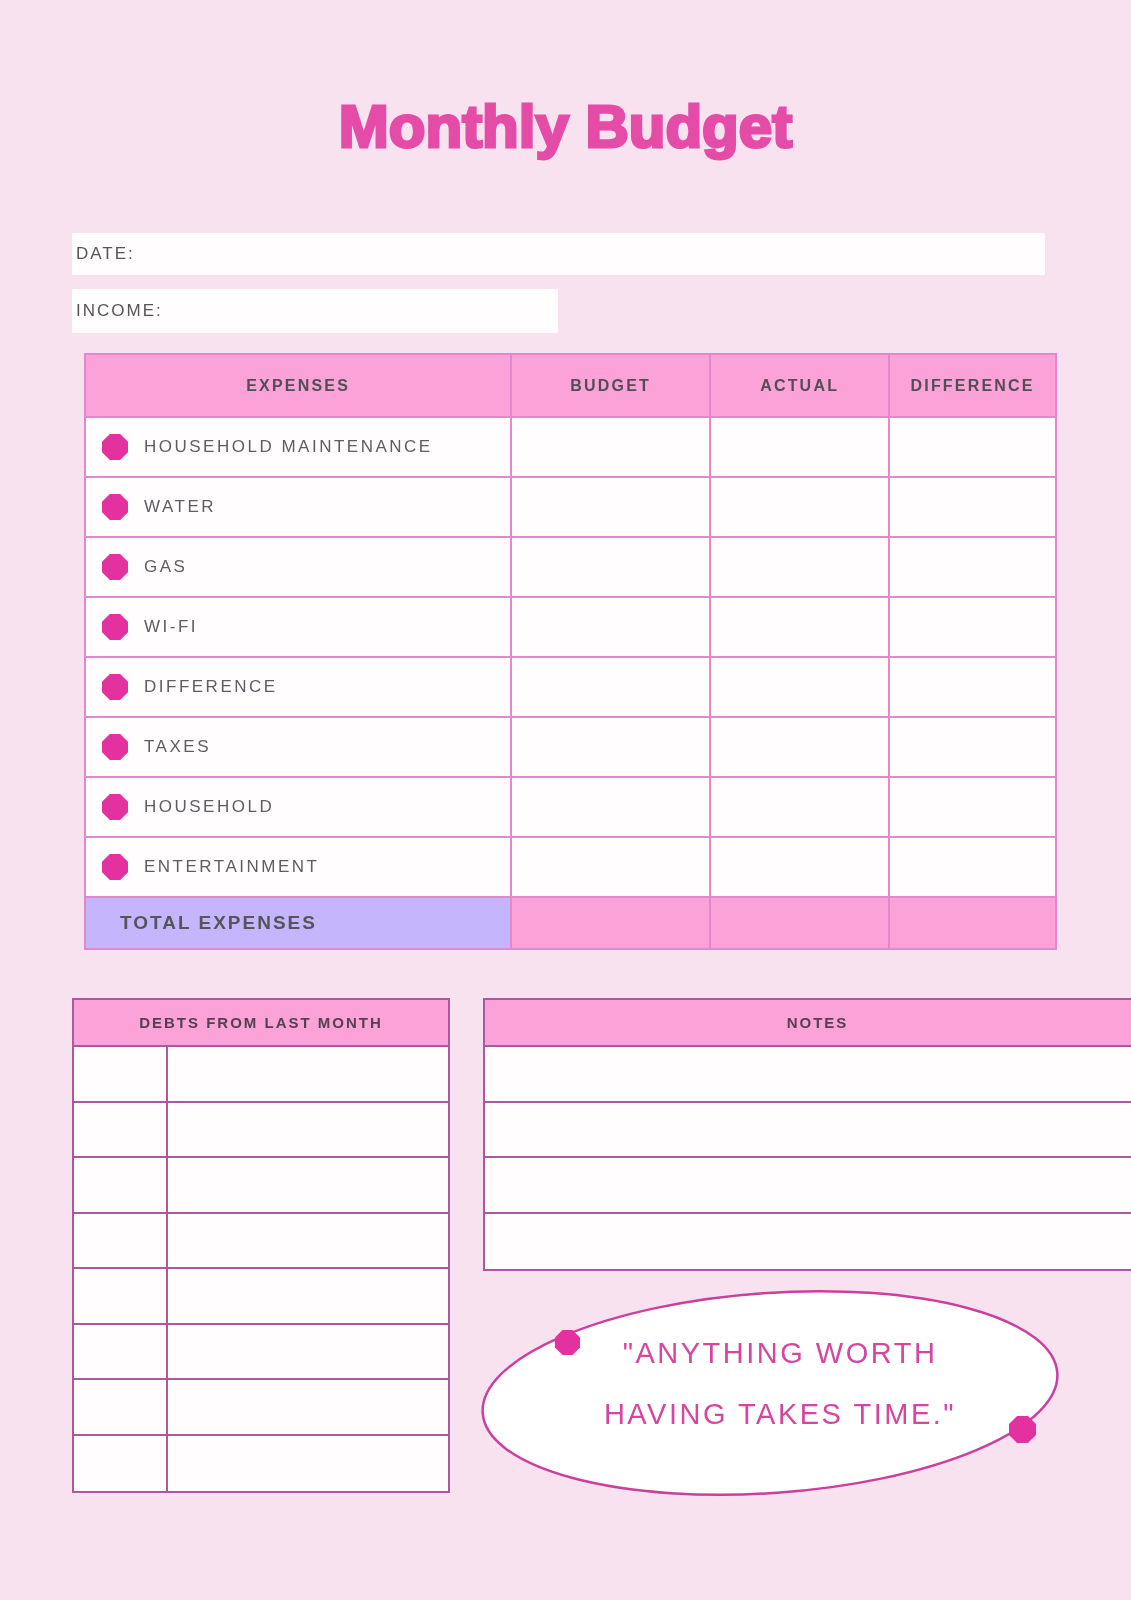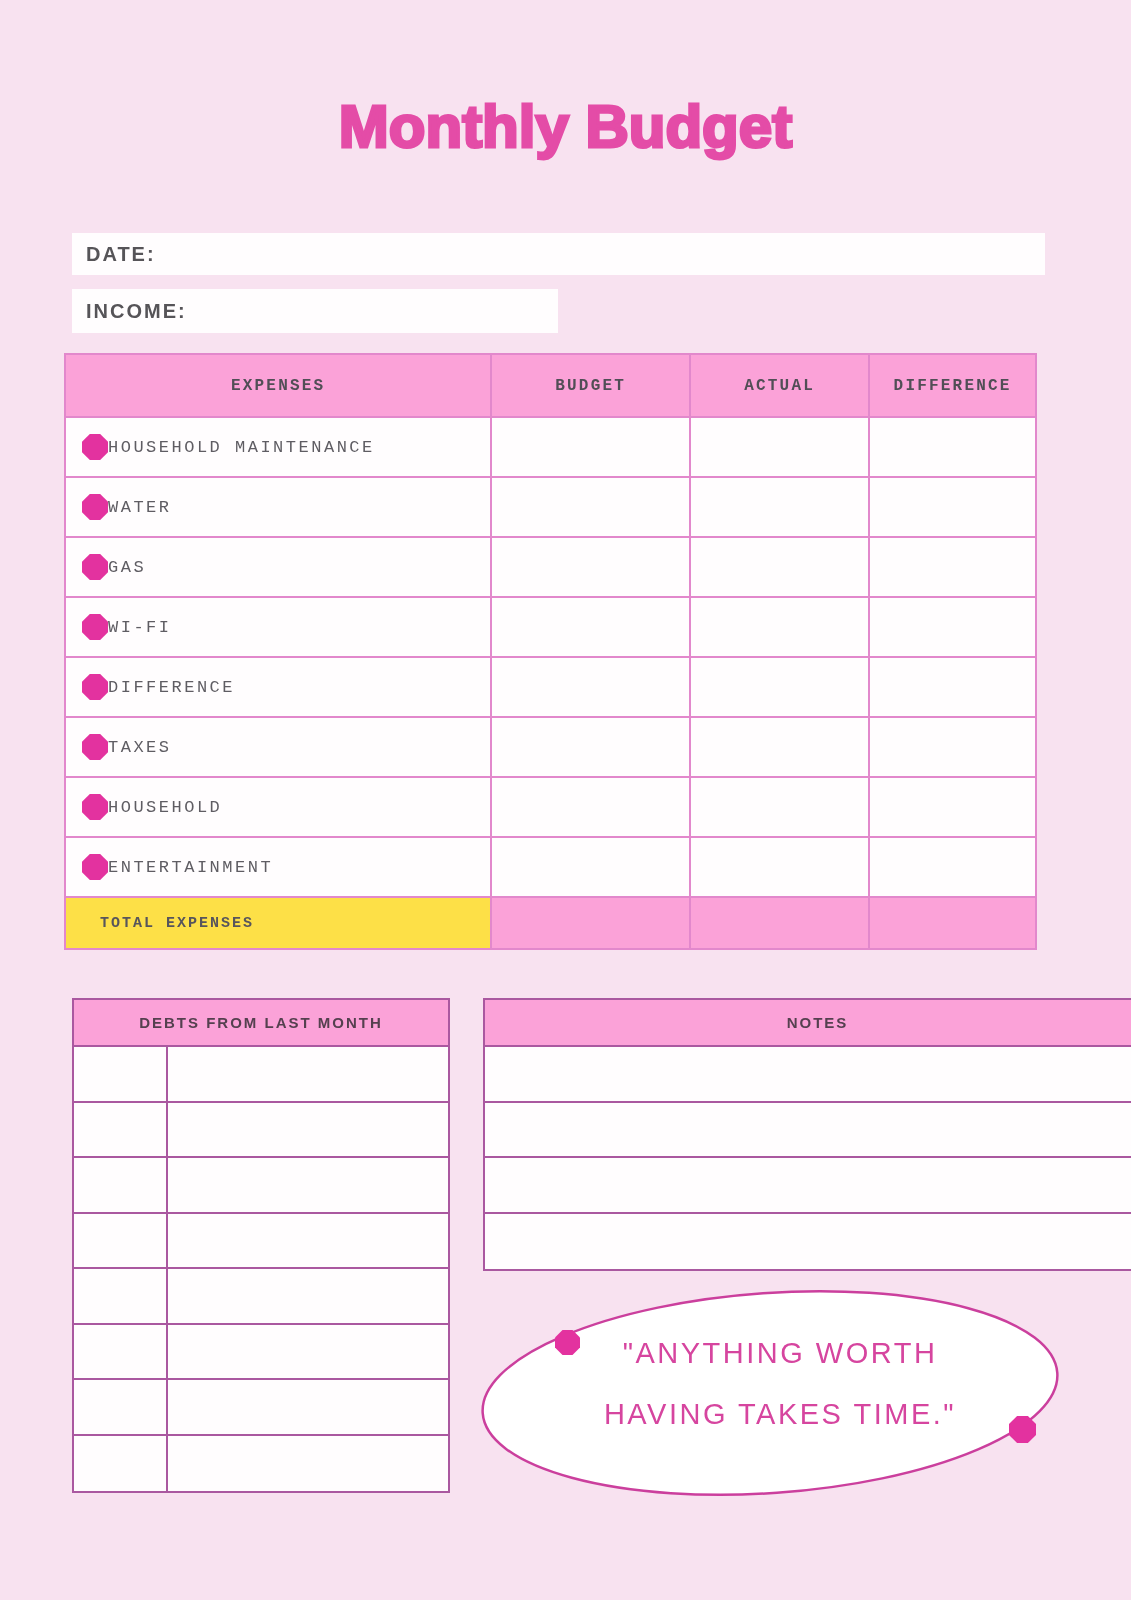--- a/index.html
+++ b/index.html
@@ -12,46 +12,46 @@
   
   .title {
     position:absolute; top:92px; left:0; width:100%;
     text-align:center; font-size:60px; font-weight:bold;
     color:var(--title-pink); letter-spacing:0px;
     -webkit-text-stroke:3px var(--title-pink);
   }
   
   .bar { position:absolute; background:#fffdfe; display:flex; align-items:center; }
   .bar .lbl {
-    padding-left:14px; font-size:20px; font-weight:bold;
+    padding-left:4px; font-size:17px; font-weight:normal;
     letter-spacing:2px; color:var(--label-text);
   }
   .date-bar   { left:72px;  top:233px; width:973px; height:42px; }
   .income-bar { left:72px;  top:289px; width:486px; height:44px;align-items:center; }
   .other-bar  { left:576px; top:289px; width:469px; height:44px; }
   
   .expenses {
-    position:absolute; left:64px; top:353px; width:973px; height:597px;
+    position:absolute; left:84px; top:353px; width:973px; height:597px;
     display:grid; grid-template-columns:44% 20.5% 18.5% 17%;
     grid-template-rows:63px repeat(8,60px) 50px;
-    background:#fffdfe; border:2px solid var(--table-line);font-family:Liberation Mono, monospace;
+    background:#fffdfe; border:2px solid var(--table-line);
   }
   .cell { border-right:2px solid var(--table-line); border-bottom:2px solid var(--table-line); }
   .cell:nth-child(4n) { border-right:none; }
   .head-cell {
     background:var(--header-fill); display:flex; align-items:center; justify-content:center;
     font-size:16px; font-weight:bold; letter-spacing:2.2px; color:#514e56;
   }
   .label-cell { display:flex; align-items:center; padding-left:16px; background:#fffdfe;
     font-size:17px; letter-spacing:2.5px; color:#5f5d63; }
-  .label-cell span { }
+  .label-cell span { margin-left:16px; }
   .input-cell { background:#fffdfe; }
   .total-label-cell {
-    display:flex; align-items:center; padding-left:34px; background:#fde047;
-    font-size:15px; font-weight:bold; letter-spacing:2px; color:#57555c;
+    display:flex; align-items:center; padding-left:34px; background:#c4b5fd;
+    font-size:19px; font-weight:bold; letter-spacing:2px; color:#57555c;
     border-bottom:none;
   }
   .total-cell { background:var(--header-fill); border-bottom:none; }
   .octagon {
     width:26px; height:26px; background:var(--accent-pink); flex:0 0 26px;
     clip-path:polygon(30% 0,70% 0,100% 30%,100% 70%,70% 100%,30% 100%,0 70%,0 30%);
   }
   
   .debts {
     position:absolute; left:72px; top:998px; width:378px; height:495px;

